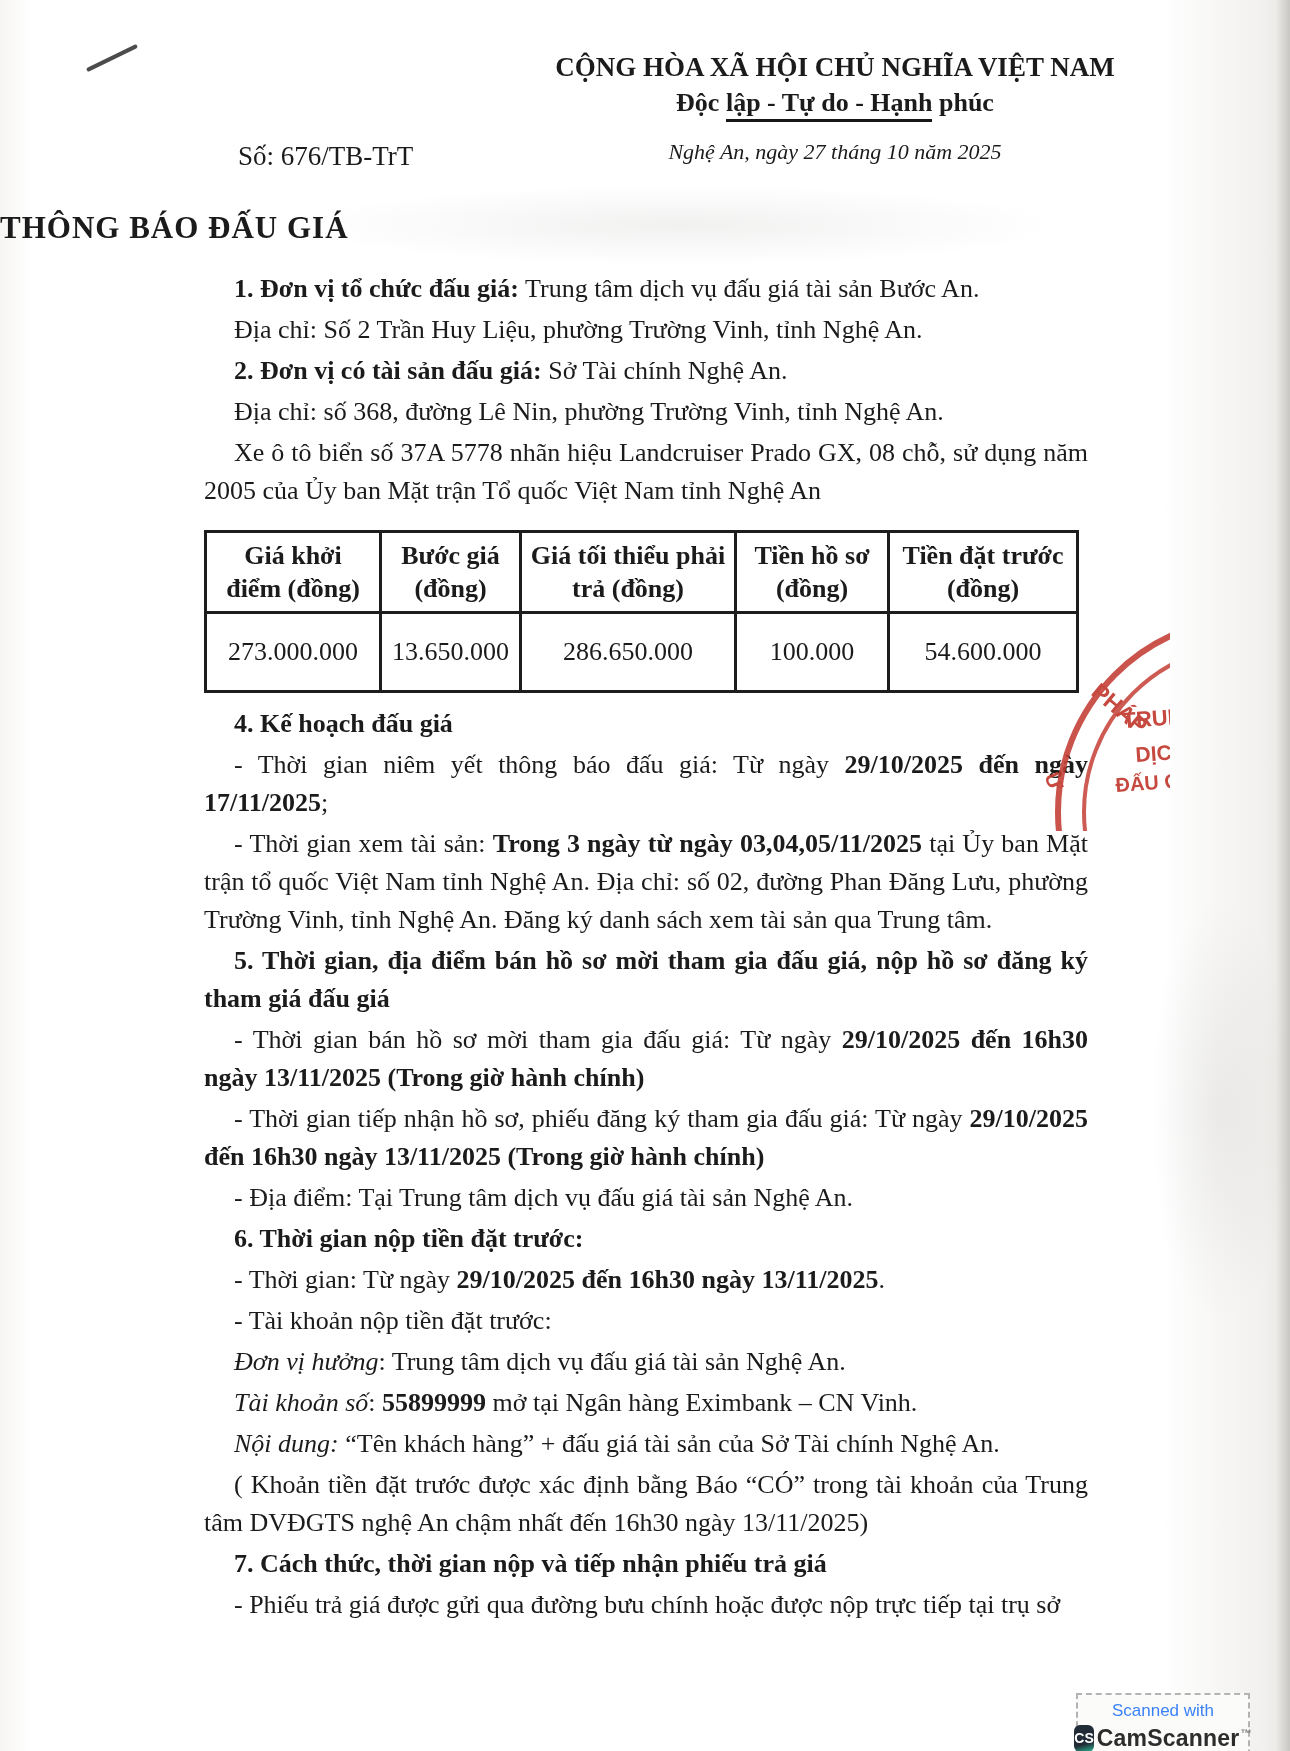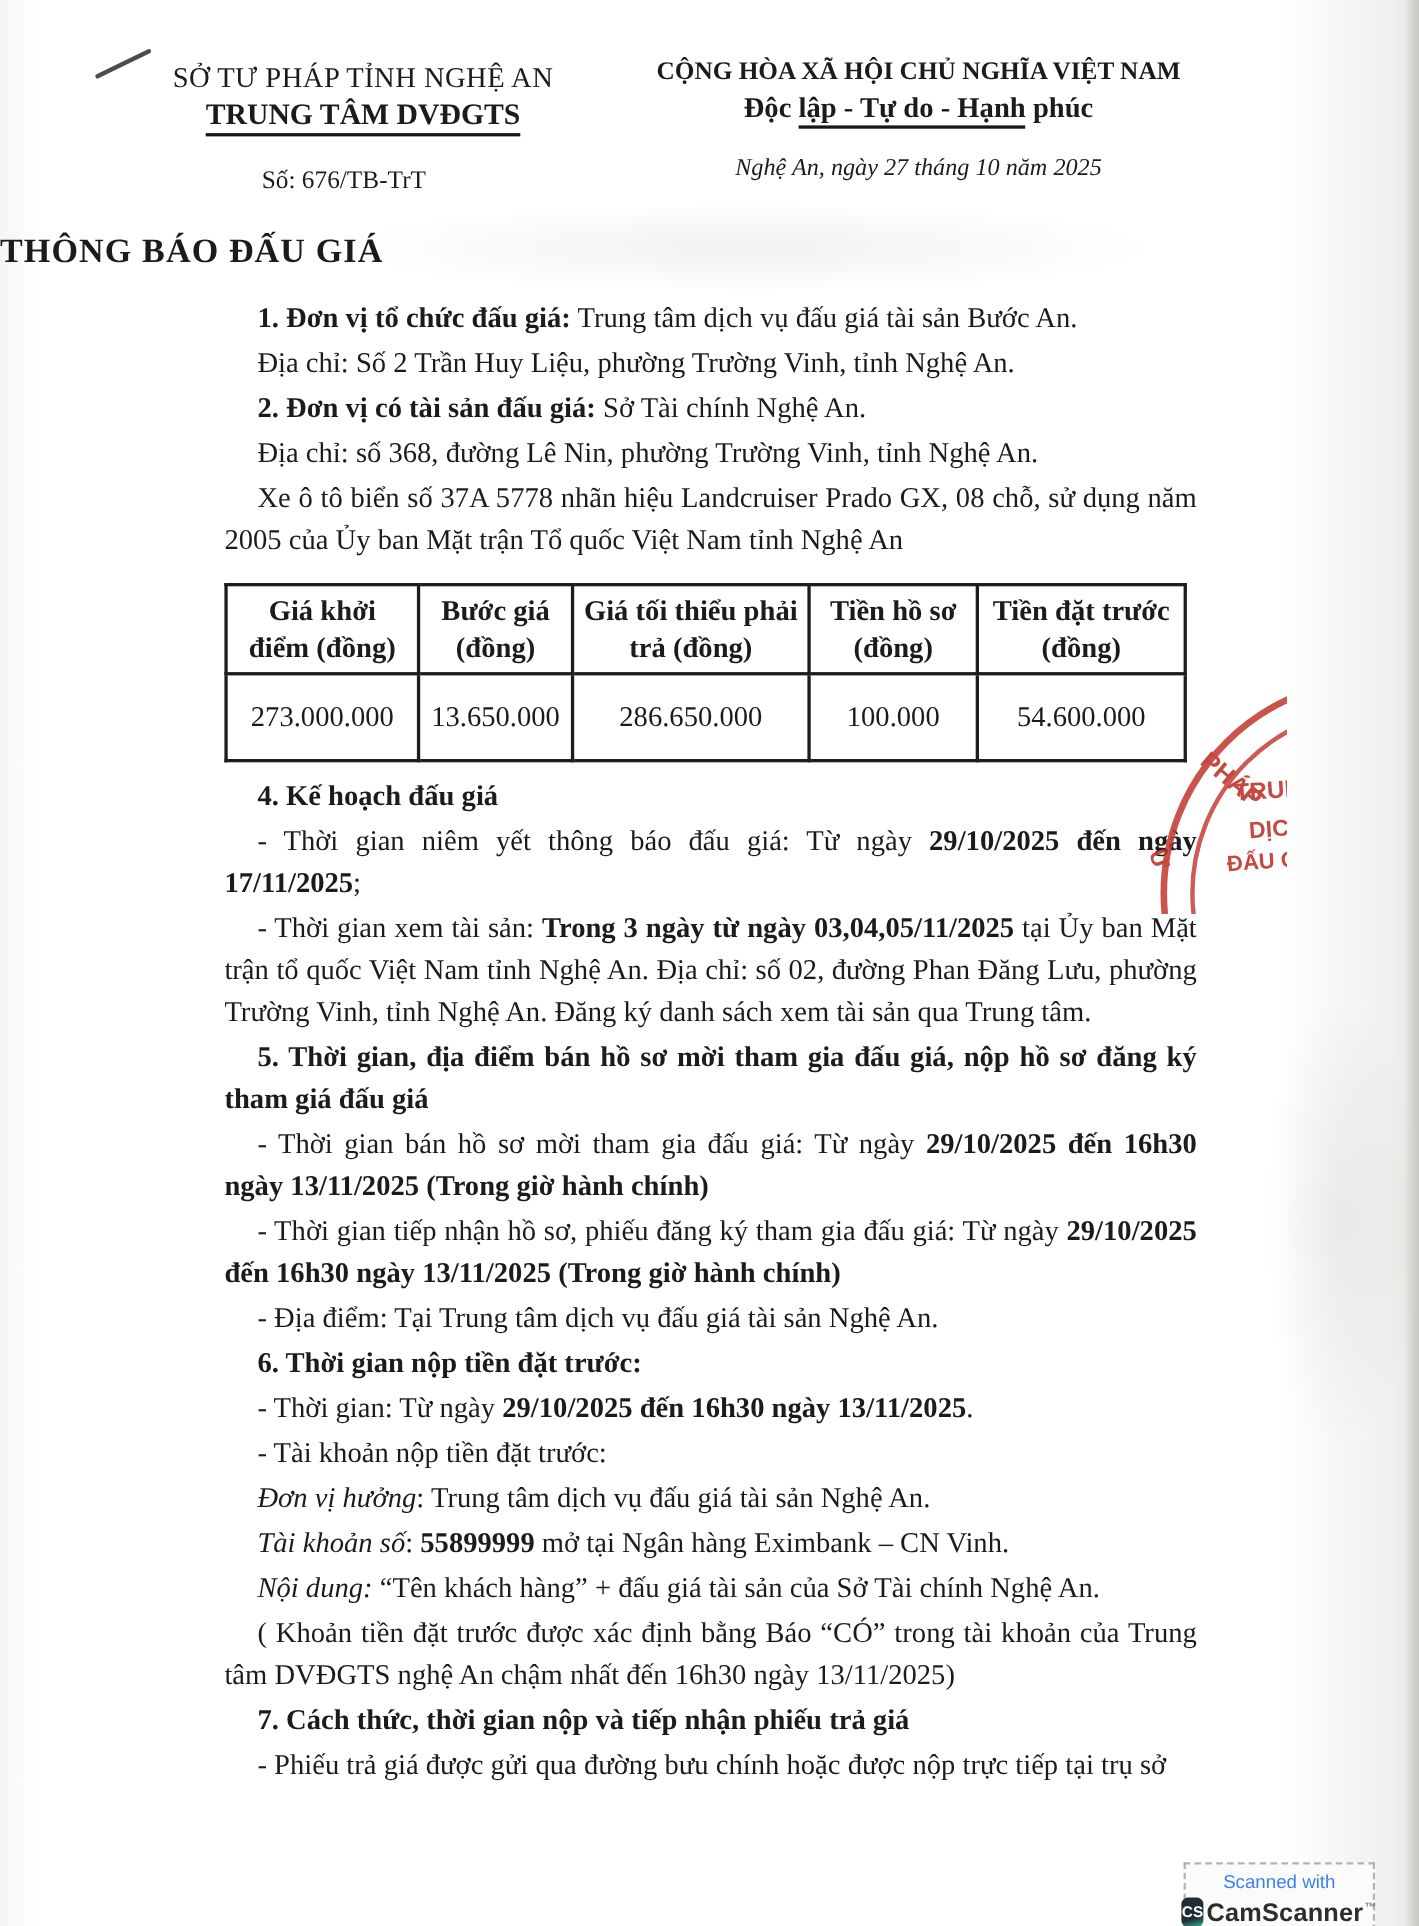--- a/index.html
+++ b/index.html
@@ -13,24 +13,24 @@
   .smudge{position:absolute;border-radius:50%;pointer-events:none;
     background:radial-gradient(closest-side,rgba(120,118,112,.10),rgba(120,118,112,0));}
   .pencil{position:absolute;left:84px;top:56px;width:56px;height:4px;background:#4c4c4c;
     border-radius:2px;transform:rotate(-26deg);}
   
   .hdr-left{position:absolute;top:56px;left:150px;width:360px;text-align:center;}
   .hdr-left .l1{font-size:26px;letter-spacing:.4px;}
   .hdr-left .l2{font-size:27px;font-weight:bold;margin-top:3px;}
   .hdr-left .l2 span{border-bottom:3px solid #171717;padding-bottom:2px;}
   .hdr-right{position:absolute;top:52px;left:545px;width:580px;text-align:center;}
-  .hdr-right .l1{font-size:23px;font-weight:bold;}
+  .hdr-right .l1{font-size:27px;font-weight:bold;}
   .hdr-right .l2{font-size:26px;font-weight:bold;margin-top:5px;}
   .hdr-right .l2 .u{border-bottom:3px solid #171717;padding-bottom:2px;margin-top:36px;}
-  .doc-no{position:absolute;top:151px;left:238px;font-size:23px;}
+  .doc-no{position:absolute;top:141px;left:238px;font-size:27px;}
   .place-date{position:absolute;top:139px;left:545px;width:580px;text-align:center;
     font-style:italic;font-size:22px;}
   .title{position:absolute;top:210px;left:0;width:1290px;text-align:left;
     font-weight:bold;font-size:31px;letter-spacing:1px;}
   
   .bodytxt{position:absolute;top:270px;left:204px;width:884px;font-size:26px;
     line-height:38px;text-align:justify;}
   .bodytxt p{margin:0 0 3px 0;text-indent:30px;}
   .b{font-weight:bold;}
   .i{font-style:italic;}
@@ -58,24 +58,20 @@
 </head>
 <body>
 
 <div class="page">
 
   <div class="edge-shadow"></div>
   <div class="smudge" style="left:1150px;top:900px;width:140px;height:420px;"></div>
   <div class="smudge" style="left:300px;top:185px;width:760px;height:80px;"></div>
   <div class="pencil"></div>
 
-  <div class="hdr-left">
-    <div class="l1">SỞ TƯ PHÁP TỈNH NGHỆ AN</div>
-    <div class="l2"><span>TRUNG TÂM DVĐGTS</span></div>
-  </div>
 
   <div class="hdr-right">
     <div class="l1">CỘNG HÒA XÃ HỘI CHỦ NGHĨA VIỆT NAM</div>
     <div class="l2">
       <span>Độc </span><span class="u">lập - Tự do - Hạnh</span><span> phúc</span>
     </div>
   </div>
 
   <div class="doc-no">Số: 676/TB-TrT</div>
   <div class="place-date">Nghệ An, ngày 27 tháng 10 năm 2025</div>

